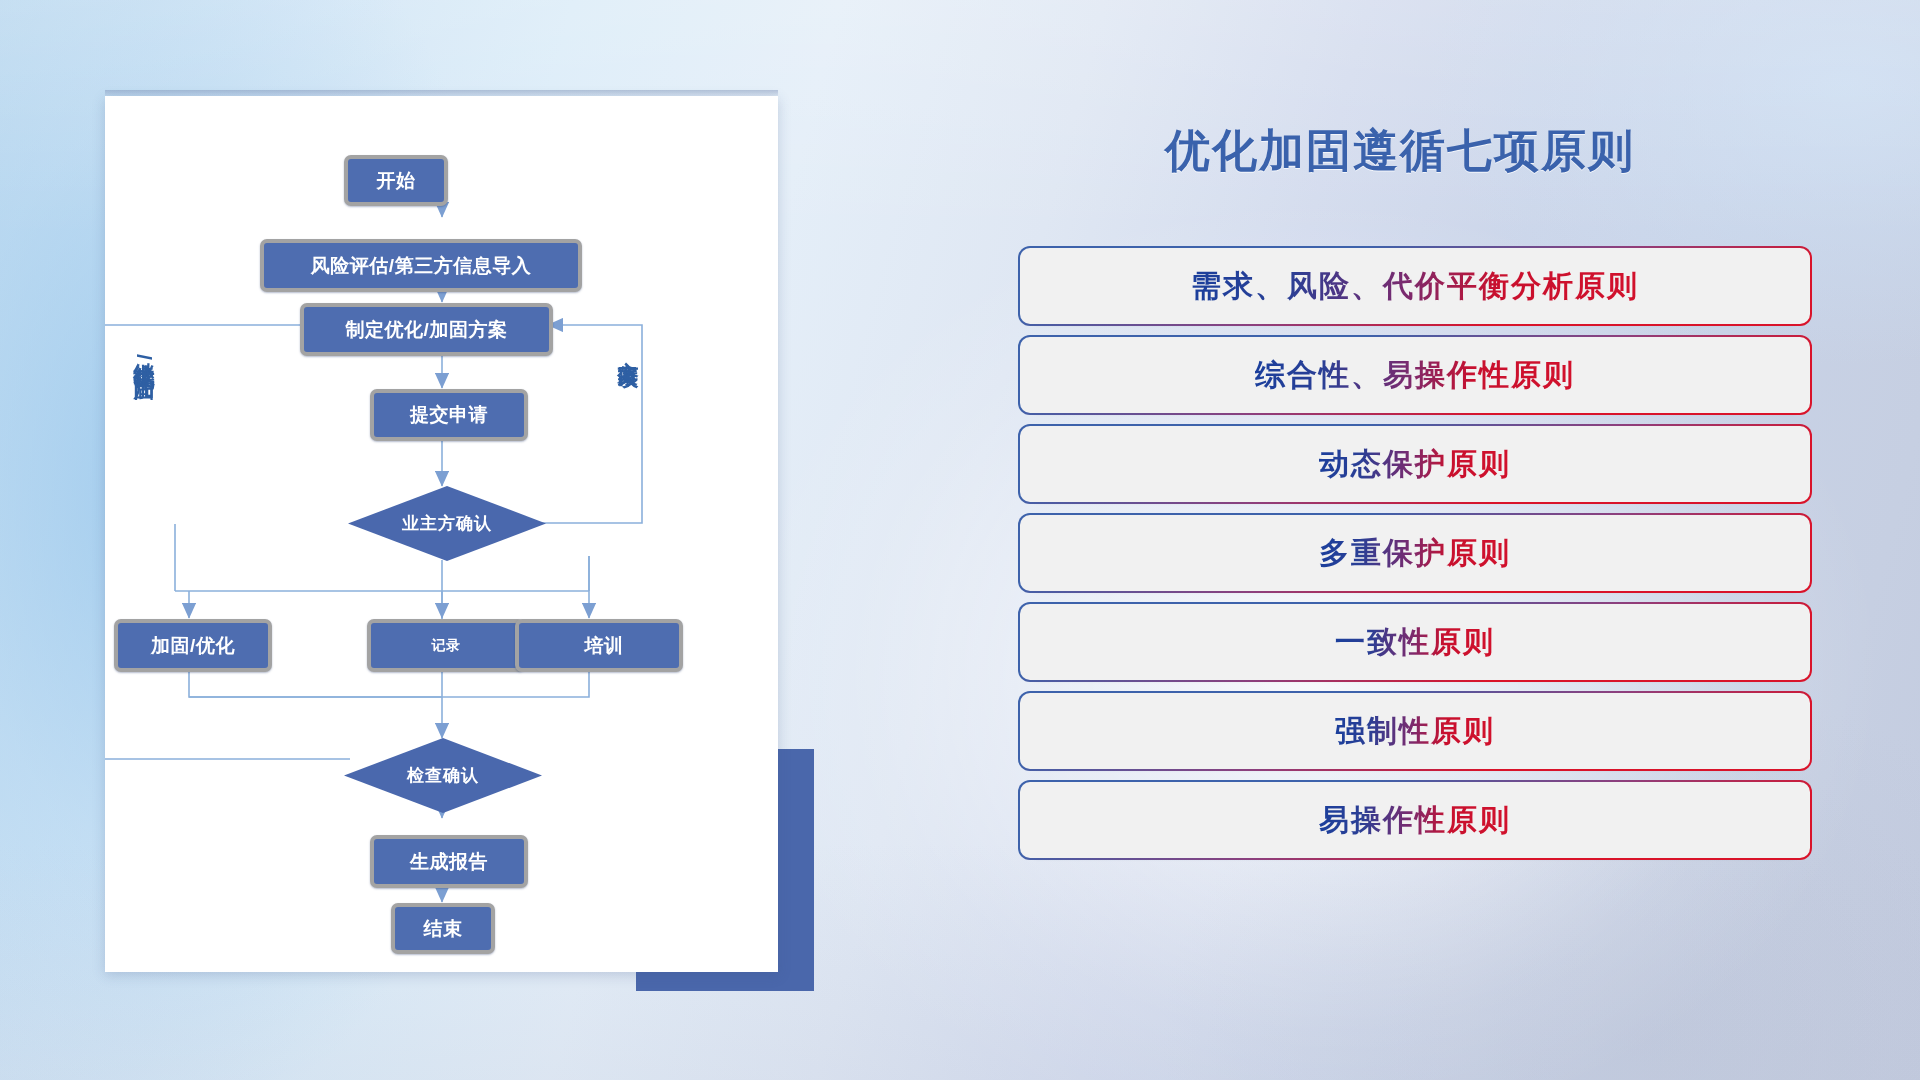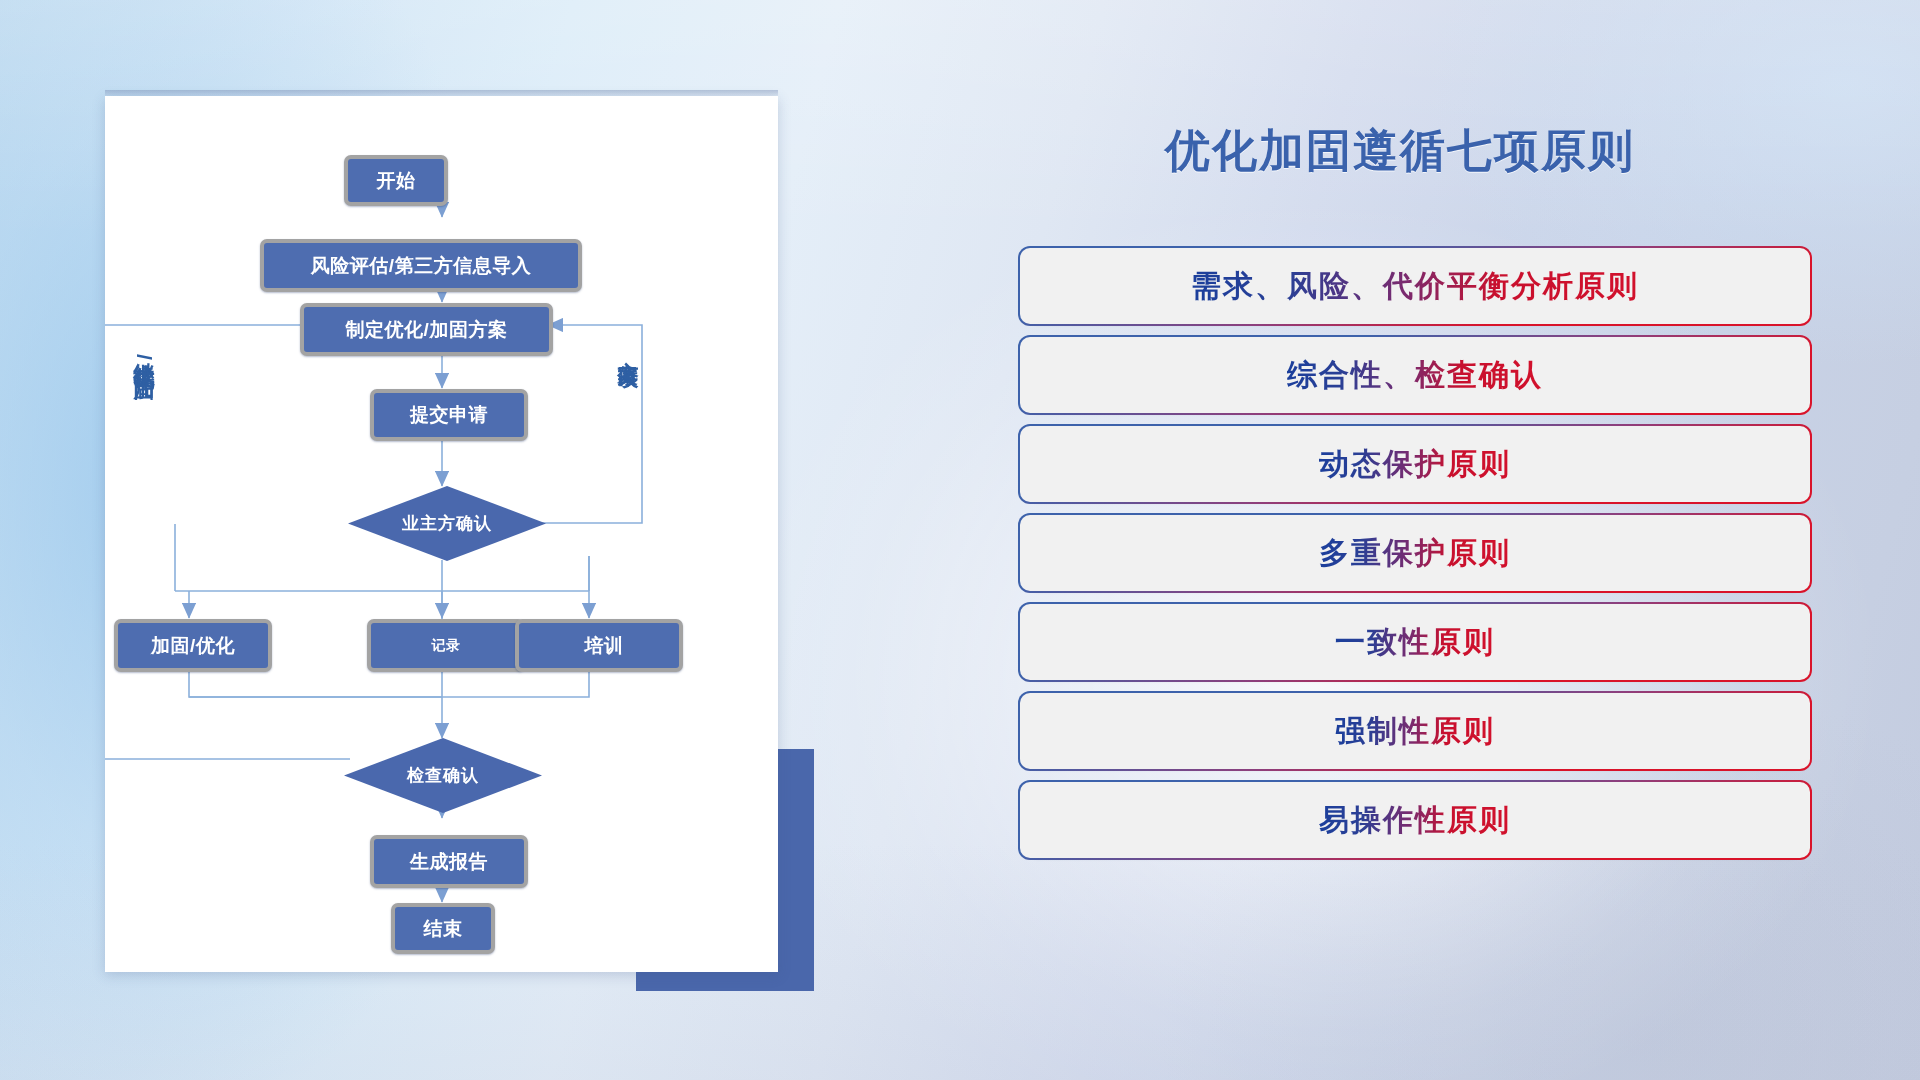--- a/index.html
+++ b/index.html
@@ -237,21 +237,21 @@
 
   <div id="principles">
 
     <div class="principle">
       <span class="inner"></span>
       <span class="ptext">需求、风险、代价平衡分析原则</span>
     </div>
 
     <div class="principle">
       <span class="inner"></span>
-      <span class="ptext">综合性、检查确认</span>
+      <span class="ptext">综合性、易操作性原则</span>
     </div>
 
     <div class="principle">
       <span class="inner"></span>
       <span class="ptext">动态保护原则</span>
     </div>
 
     <div class="principle">
       <span class="inner"></span>
       <span class="ptext">多重保护原则</span>

